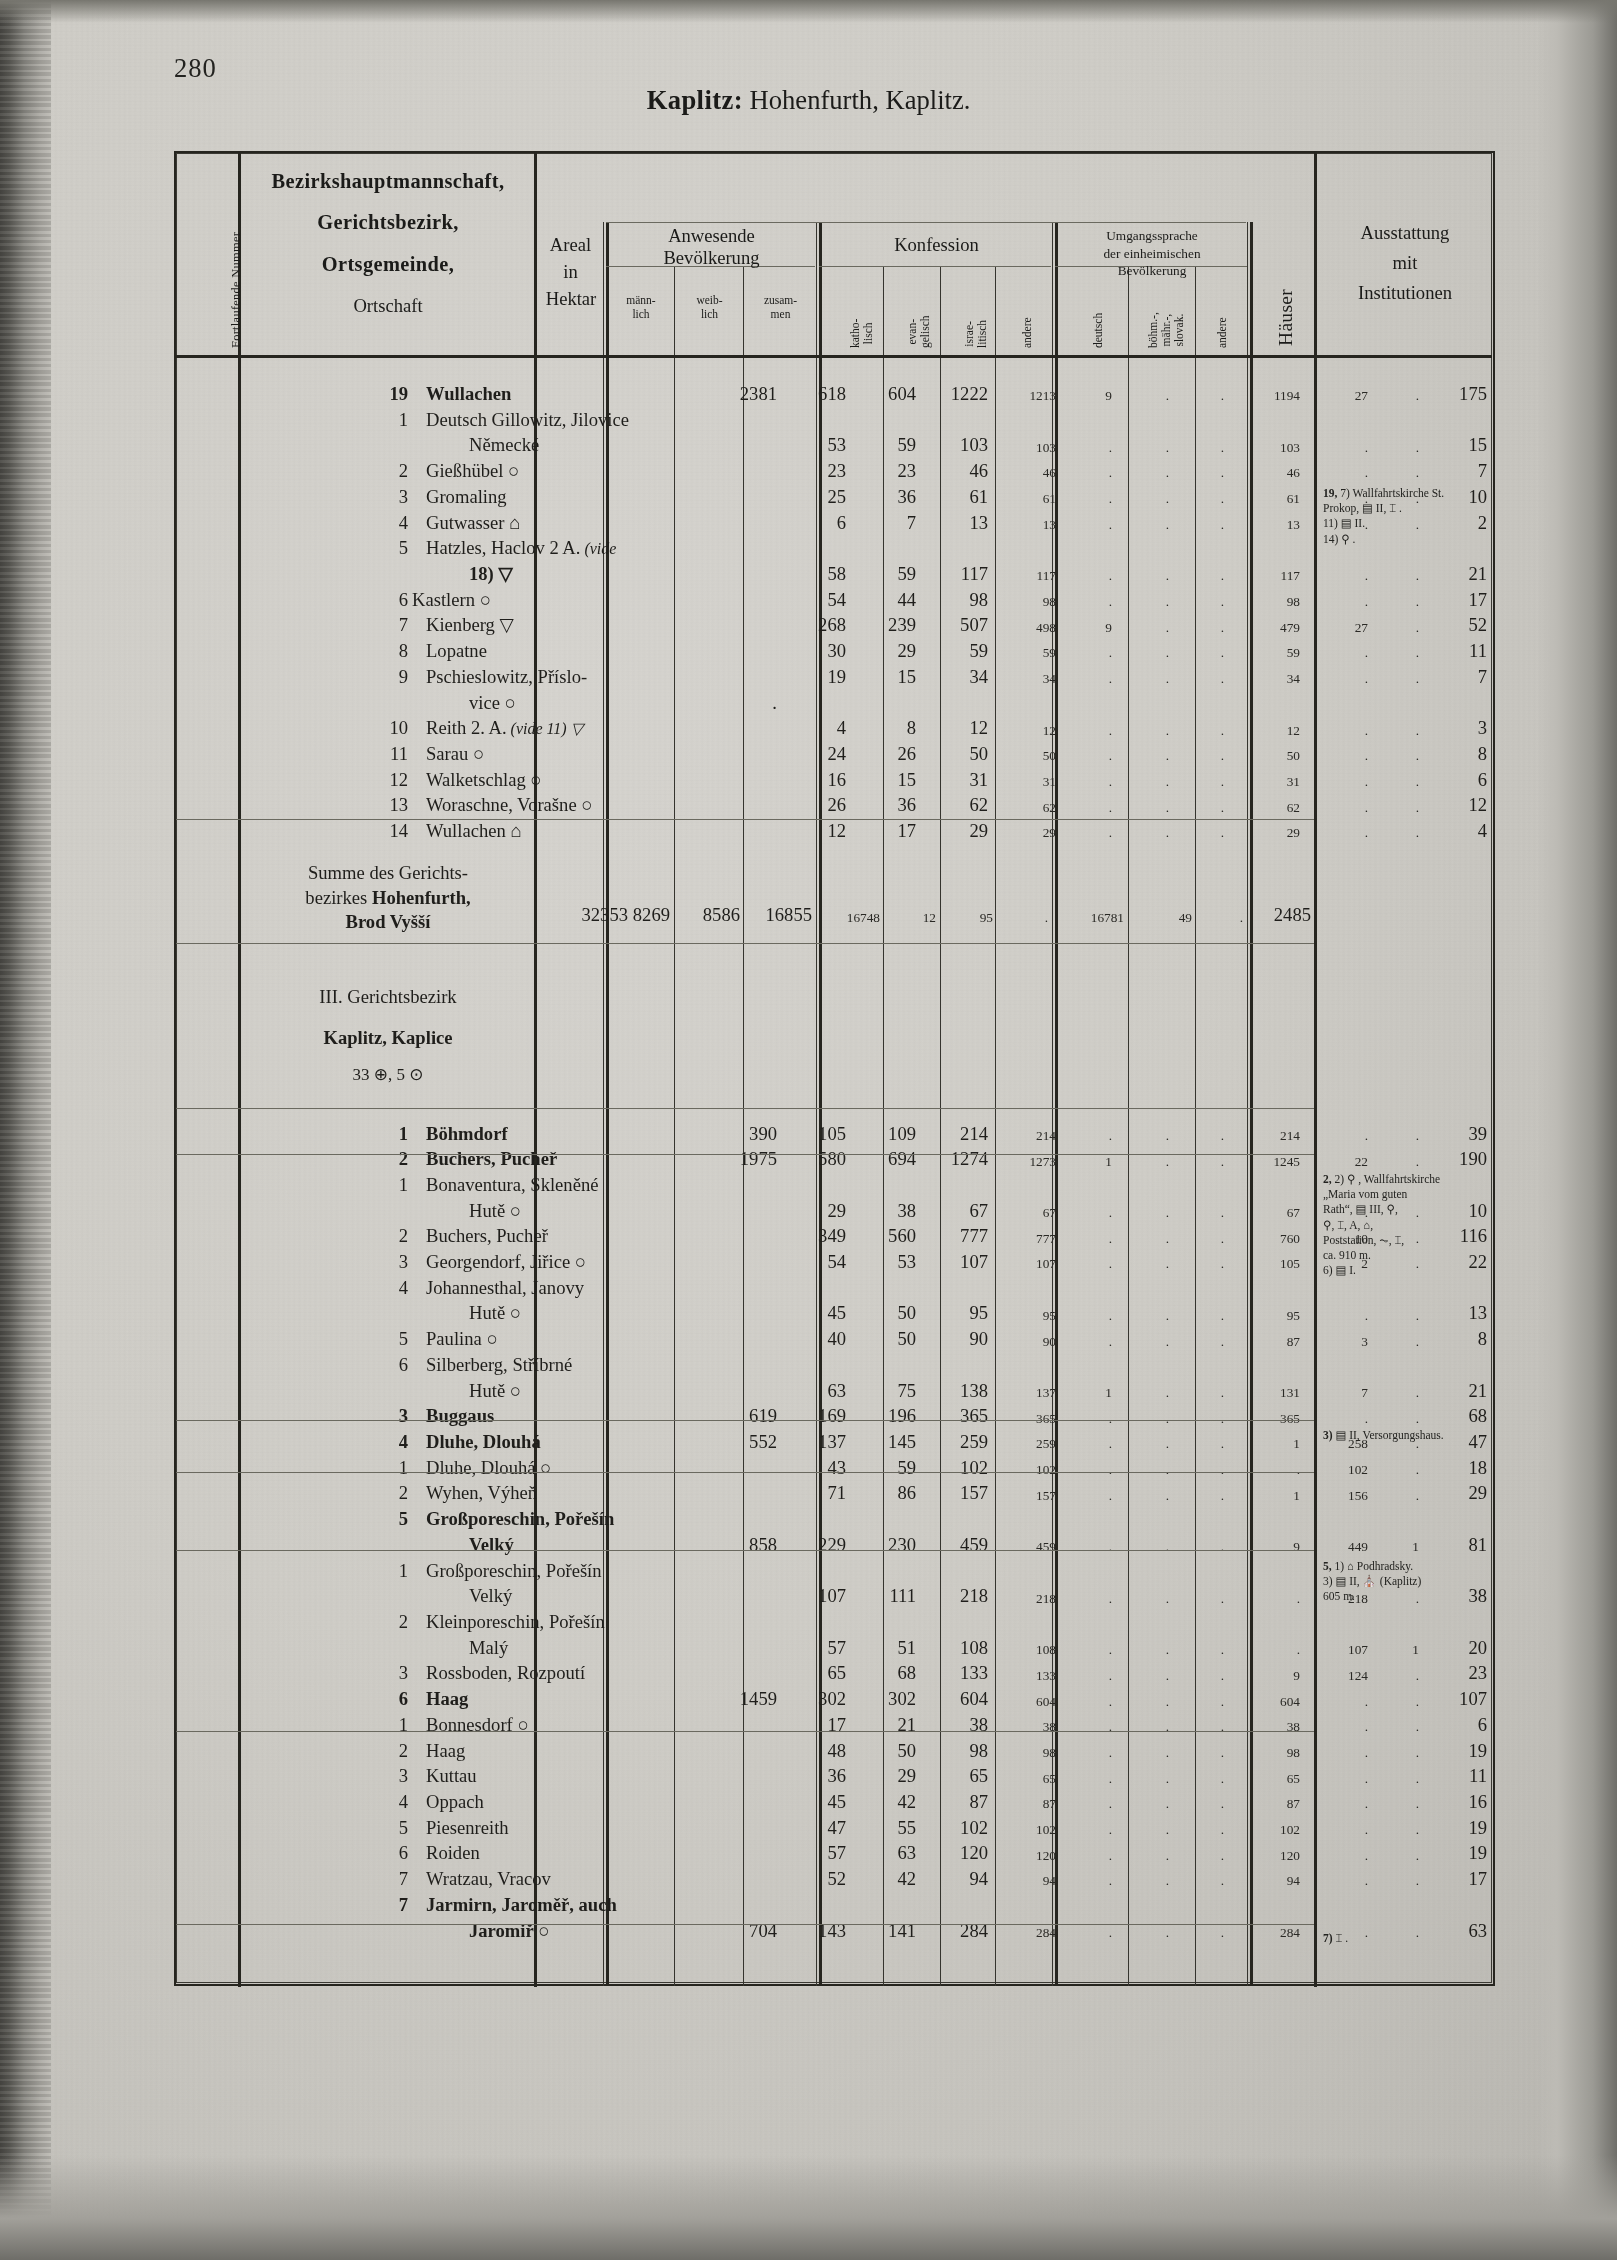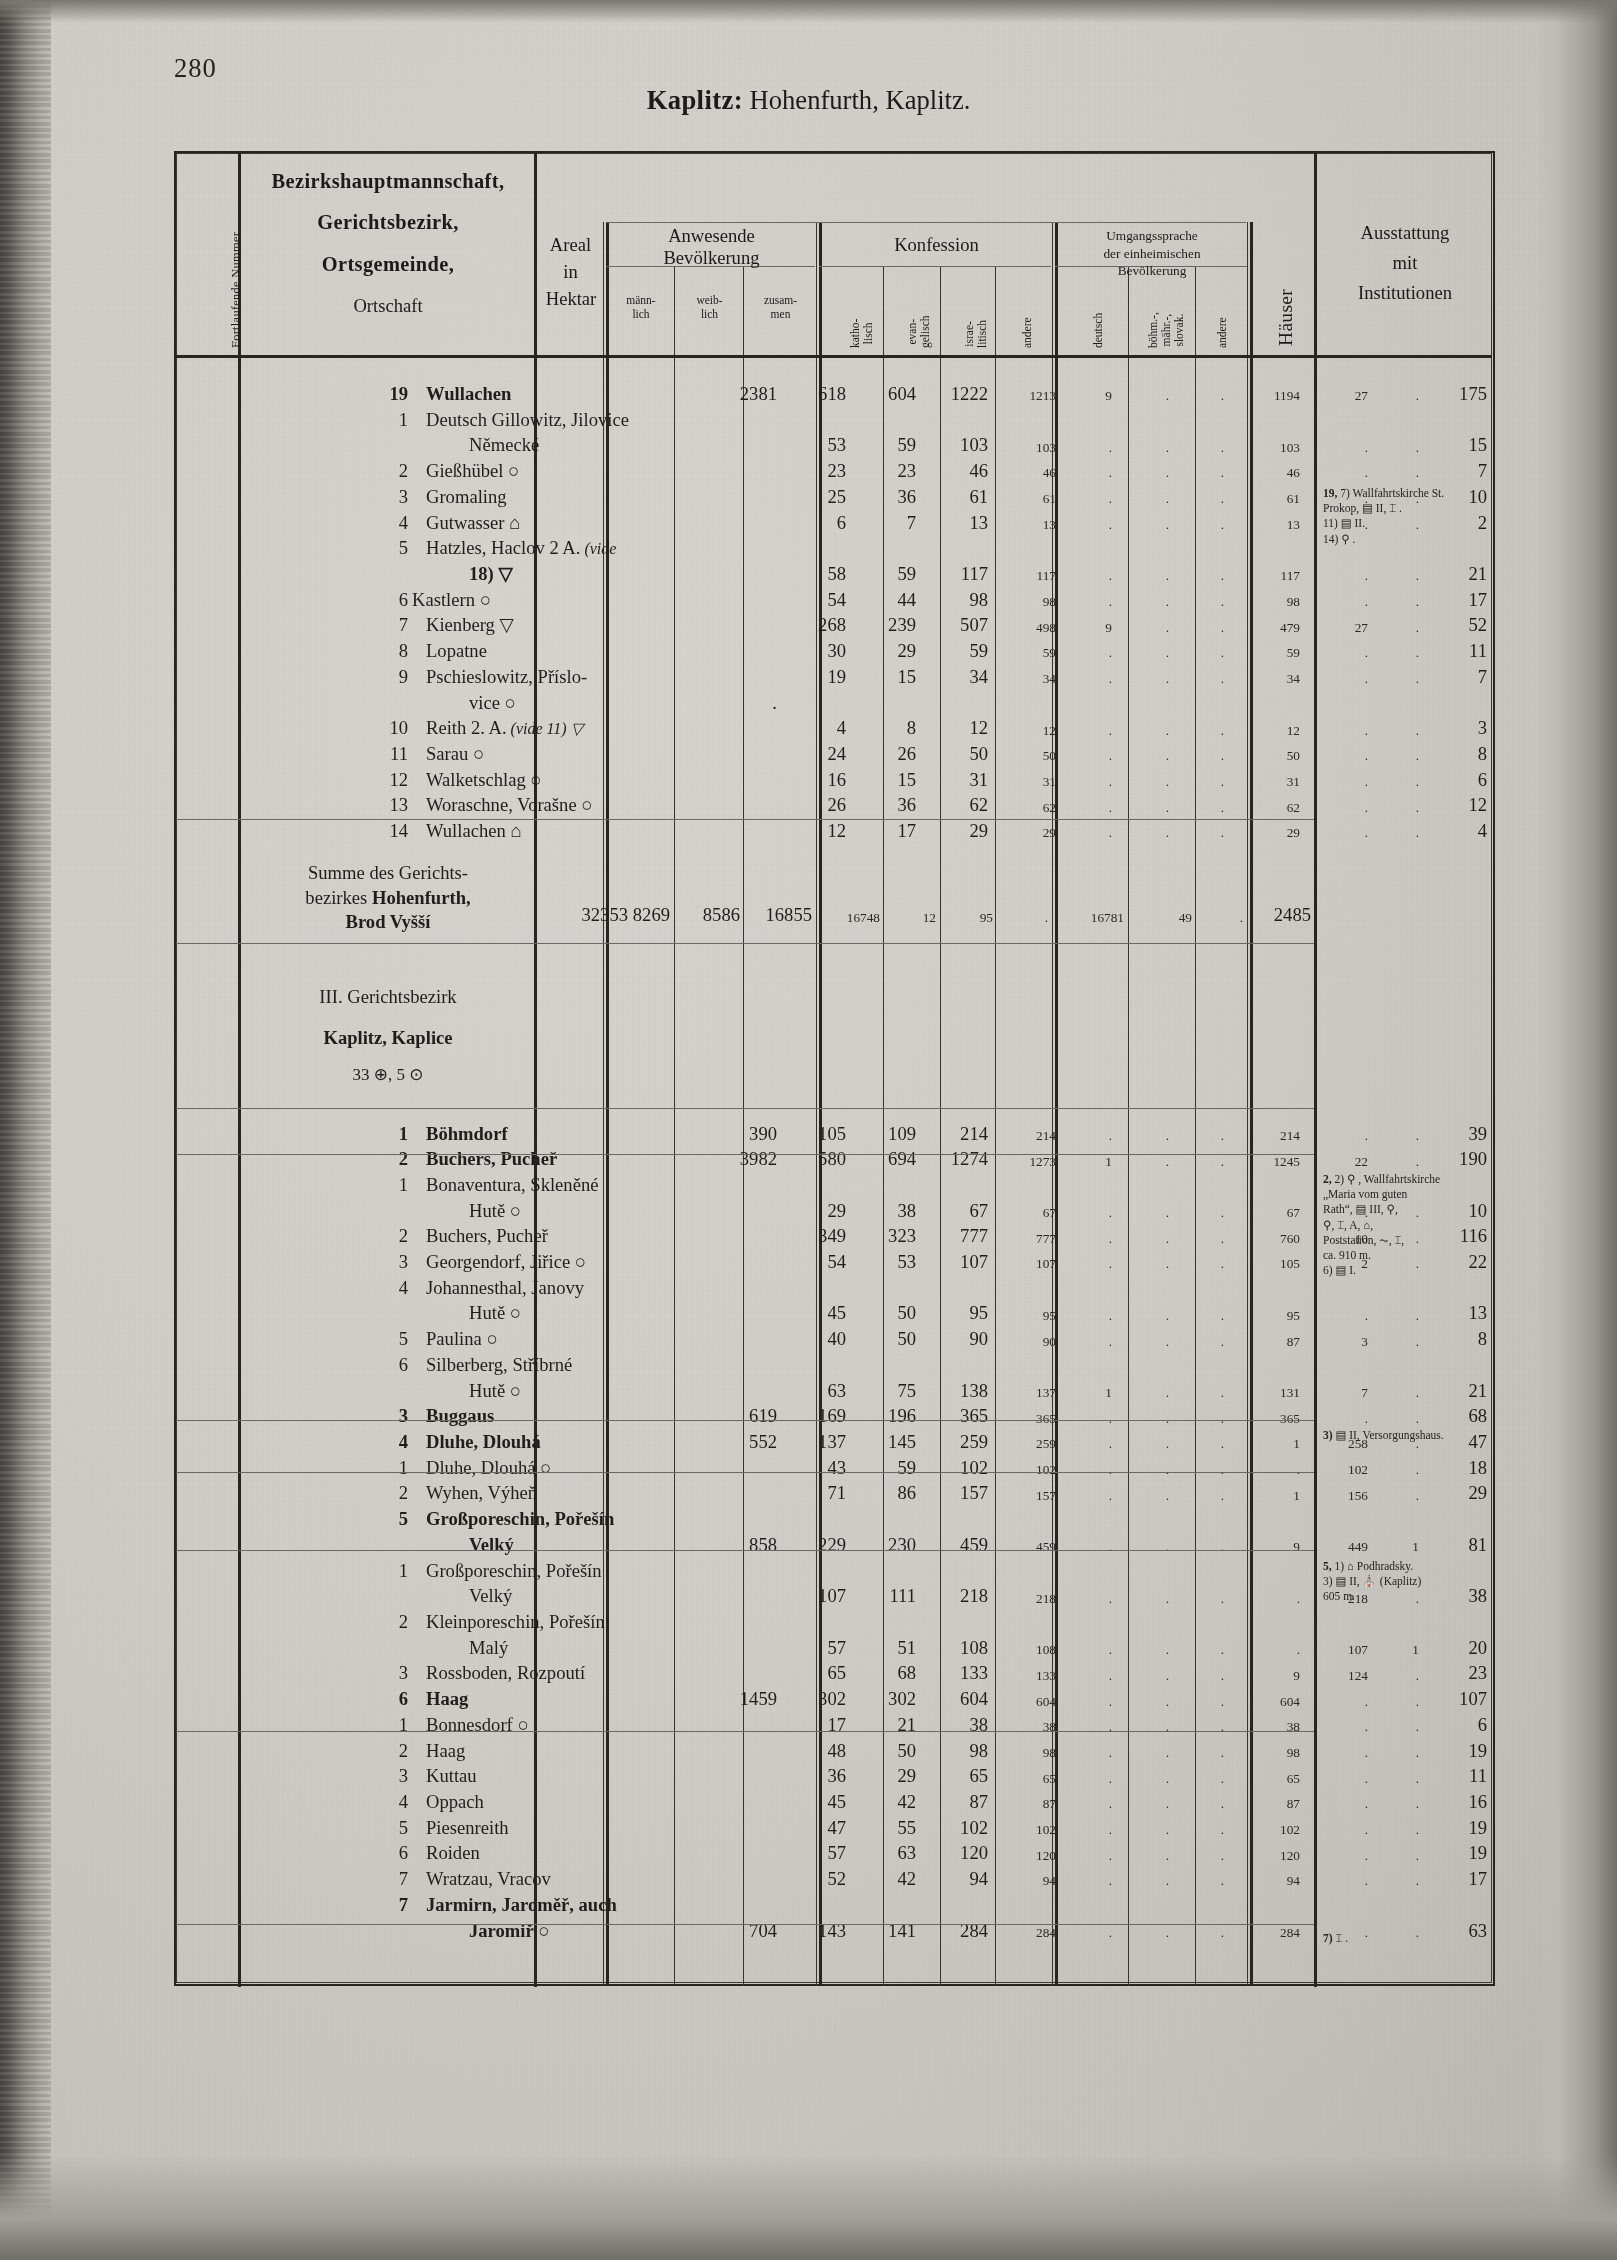--- a/index.html
+++ b/index.html
@@ -376,21 +376,21 @@
       <div class="c num small" style="left: 821px; top: 1128px; width: 59px;">214</div>
       <div class="c num small" style="left: 885px; top: 1128px; width: 51px;">.</div>
       <div class="c num small" style="left: 942px; top: 1128px; width: 51px;">.</div>
       <div class="c num small" style="left: 997px; top: 1128px; width: 51px;">.</div>
       <div class="c num small" style="left: 1057px; top: 1128px; width: 67px;">214</div>
       <div class="c num small" style="left: 1130px; top: 1128px; width: 62px;">.</div>
       <div class="c num small" style="left: 1197px; top: 1128px; width: 46px;">.</div>
       <div class="c num" style="left: 1252px; top: 1123px; width: 59px;">39</div>
       <div class="c idx b" style="left: 177px; top: 1148px; width: 55px;">2</div>
       <div class="c nm b" style="left: 250px; top: 1148px;">Buchers, Pucheř</div>
-      <div class="c num" style="left: 532px; top: 1148px; width: 69px;">3982</div>
+      <div class="c num" style="left: 532px; top: 1148px; width: 69px;">1975</div>
       <div class="c num" style="left: 608px; top: 1148px; width: 62px;">580</div>
       <div class="c num" style="left: 676px; top: 1148px; width: 64px;">694</div>
       <div class="c num" style="left: 745px; top: 1148px; width: 67px;">1274</div>
       <div class="c num small" style="left: 821px; top: 1154px; width: 59px;">1273</div>
       <div class="c num small" style="left: 885px; top: 1154px; width: 51px;">1</div>
       <div class="c num small" style="left: 942px; top: 1154px; width: 51px;">.</div>
       <div class="c num small" style="left: 997px; top: 1154px; width: 51px;">.</div>
       <div class="c num small" style="left: 1057px; top: 1154px; width: 67px;">1245</div>
       <div class="c num small" style="left: 1130px; top: 1154px; width: 62px;">22</div>
       <div class="c num small" style="left: 1197px; top: 1154px; width: 46px;">.</div>
@@ -406,21 +406,21 @@
       <div class="c num small" style="left: 885px; top: 1205px; width: 51px;">.</div>
       <div class="c num small" style="left: 942px; top: 1205px; width: 51px;">.</div>
       <div class="c num small" style="left: 997px; top: 1205px; width: 51px;">.</div>
       <div class="c num small" style="left: 1057px; top: 1205px; width: 67px;">67</div>
       <div class="c num small" style="left: 1130px; top: 1205px; width: 62px;">.</div>
       <div class="c num small" style="left: 1197px; top: 1205px; width: 46px;">.</div>
       <div class="c num" style="left: 1252px; top: 1200px; width: 59px;">10</div>
       <div class="c idx" style="left: 177px; top: 1225px; width: 55px;">2</div>
       <div class="c nm" style="left: 250px; top: 1225px;">Buchers, Pucheř</div>
       <div class="c num" style="left: 608px; top: 1225px; width: 62px;">349</div>
-      <div class="c num" style="left: 676px; top: 1225px; width: 64px;">323</div>
+      <div class="c num" style="left: 676px; top: 1225px; width: 64px;">560</div>
       <div class="c num" style="left: 745px; top: 1225px; width: 67px;">777</div>
       <div class="c num small" style="left: 821px; top: 1231px; width: 59px;">777</div>
       <div class="c num small" style="left: 885px; top: 1231px; width: 51px;">.</div>
       <div class="c num small" style="left: 942px; top: 1231px; width: 51px;">.</div>
       <div class="c num small" style="left: 997px; top: 1231px; width: 51px;">.</div>
       <div class="c num small" style="left: 1057px; top: 1231px; width: 67px;">760</div>
       <div class="c num small" style="left: 1130px; top: 1231px; width: 62px;">10</div>
       <div class="c num small" style="left: 1197px; top: 1231px; width: 46px;">.</div>
       <div class="c num" style="left: 1252px; top: 1225px; width: 59px;">116</div>
       <div class="c idx" style="left: 177px; top: 1251px; width: 55px;">3</div>

